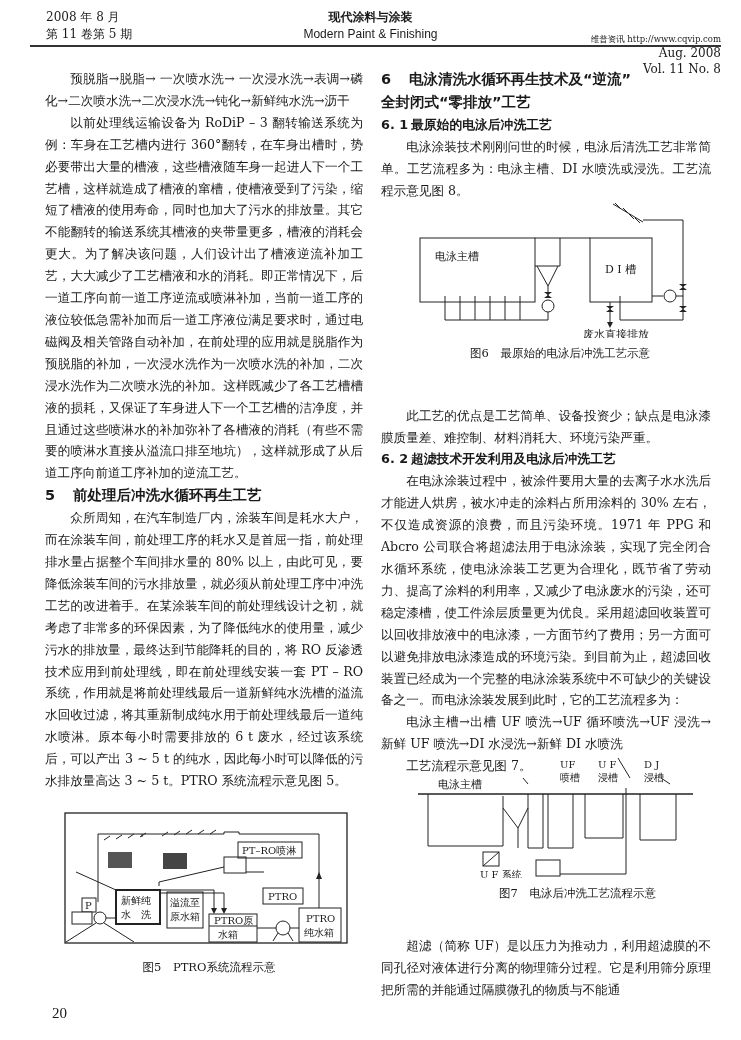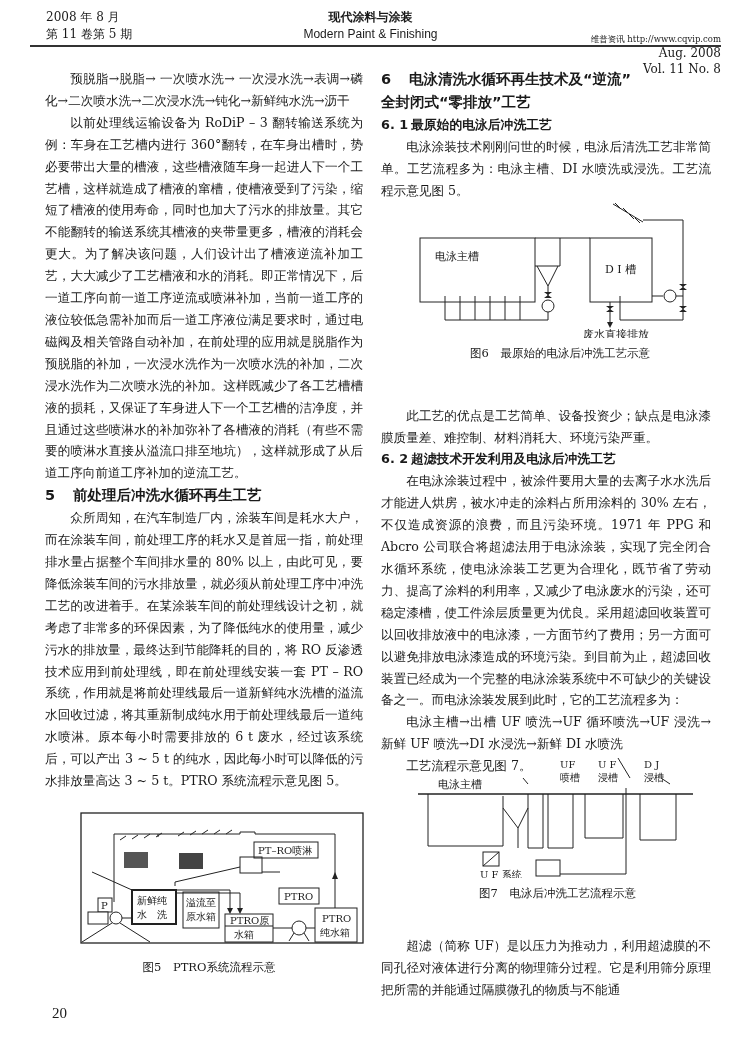--- a/index.html
+++ b/index.html
@@ -49,21 +49,21 @@
 
 <div class="col left">
   <p class="ind">预脱脂→脱脂→ 一次喷水洗→ 一次浸水洗→表调→磷化→二次喷水洗→二次浸水洗→钝化→新鲜纯水洗→沥干</p>
   <p class="ind">以前处理线运输设备为 RoDiP – 3 翻转输送系统为例：车身在工艺槽内进行 360°翻转，在车身出槽时，势必要带出大量的槽液，这些槽液随车身一起进人下一个工艺槽，这样就造成了槽液的窜槽，使槽液受到了污染，缩短了槽液的使用寿命，同时也加大了污水的排放量。其它不能翻转的输送系统其槽液的夹带量更多，槽液的消耗会更大。为了解决该问题，人们设计出了槽液逆流补加工艺，大大减少了工艺槽液和水的消耗。即正常情况下，后一道工序向前一道工序逆流或喷淋补加，当前一道工序的液位较低急需补加而后一道工序液位满足要求时，通过电磁阀及相关管路自动补加，在前处理的应用就是脱脂作为预脱脂的补加，一次浸水洗作为一次喷水洗的补加，二次浸水洗作为二次喷水洗的补加。这样既减少了各工艺槽槽液的损耗，又保证了车身进人下一个工艺槽的洁净度，并且通过这些喷淋水的补加弥补了各槽液的消耗（有些不需要的喷淋水直接从溢流口排至地坑），这样就形成了从后道工序向前道工序补加的逆流工艺。</p>
   <div class="h2">
     <span class="num">5</span><span>前处理后冲洗水循环再生工艺</span>
   </div>
   <p class="ind">众所周知，在汽车制造厂内，涂装车间是耗水大户，而在涂装车间，前处理工序的耗水又是首屈一指，前处理排水量占据整个车间排水量的 80% 以上，由此可见，要降低涂装车间的污水排放量，就必须从前处理工序中冲洗工艺的改进着手。在某涂装车间的前处理线设计之初，就考虑了非常多的环保因素，为了降低纯水的使用量，减少污水的排放量，最终达到节能降耗的目的，将 RO 反渗透技术应用到前处理线，即在前处理线安装一套 PT – RO 系统，作用就是将前处理线最后一道新鲜纯水洗槽的溢流水回收过滤，将其重新制成纯水用于前处理线最后一道纯水喷淋。原本每小时需要排放的 6 t 废水，经过该系统后，可以产出 3 ~ 5 t 的纯水，因此每小时可以降低的污水排放量高达 3 ~ 5 t。PTRO 系统流程示意见图 5。</p>
 </div>
 
-<div class="fig" style="left:80px; top:812px;">
+<div class="fig" style="left:64px; top:812px;">
   <svg width="290" height="138" viewBox="0 0 290 138">
     <rect x="1" y="1" width="282" height="130" fill="none" stroke="#222" stroke-width="1.3"></rect>
 
     <g stroke="#222" stroke-width="1" fill="none">
       <polyline points="34,90 34,22 160,22 160,20 175,20 175,22 255,22 255,130"></polyline>
       <path d="M40,28 l6,-4 M52,27 l6,-4 M64,26 l6,-4 M76,25 l6,-4"></path>
       <path d="M78,22 l0,3 M98,24 l6,-4 M110,23 l6,-4 M122,22 l6,-4 M134,22 l6,-4 M146,22 l6,-4"></path>
     </g>
     <path d="M255,60 l-3,7 h6 z" fill="#222"></path>
 
@@ -117,21 +117,21 @@
 <div class="cap" style="left:64px; top:960px; width:290px;">图5　PTRO系统流程示意</div>
 
 <div class="col right">
   <div class="h2">
     <span class="num">6</span><span>电泳清洗水循环再生技术及“逆流”</span>
   </div>
   <div class="h2 cont">全封闭式“零排放”工艺</div>
   <div class="h3">
     <span class="num">6. 1</span><span>最原始的电泳后冲洗工艺</span>
   </div>
-  <p class="ind">电泳涂装技术刚刚问世的时候，电泳后清洗工艺非常简单。工艺流程多为：电泳主槽、DI 水喷洗或浸洗。工艺流程示意见图 5。</p>
+  <p class="ind">电泳涂装技术刚刚问世的时候，电泳后清洗工艺非常简单。工艺流程多为：电泳主槽、DI 水喷洗或浸洗。工艺流程示意见图 8。</p>
   <div style="height:203px"></div>
   <p class="ind">此工艺的优点是工艺简单、设备投资少；缺点是电泳漆膜质量差、难控制、材料消耗大、环境污染严重。</p>
   <div class="h3">
     <span class="num">6. 2</span><span>超滤技术开发利用及电泳后冲洗工艺</span>
   </div>
   <p class="ind">在电泳涂装过程中，被涂件要用大量的去离子水水洗后才能进人烘房，被水冲走的涂料占所用涂料的 30% 左右，不仅造成资源的浪费，而且污染环境。1971 年 PPG 和 Abcro 公司联合将超滤法用于电泳涂装，实现了完全闭合水循环系统，使电泳涂装工艺更为合理化，既节省了劳动力、提高了涂料的利用率，又减少了电泳废水的污染，还可稳定漆槽，使工件涂层质量更为优良。采用超滤回收装置可以回收排放液中的电泳漆，一方面节约了费用；另一方面可以避免排放电泳漆造成的环境污染。到目前为止，超滤回收装置已经成为一个完整的电泳涂装系统中不可缺少的关键设备之一。而电泳涂装发展到此时，它的工艺流程多为：</p>
   <p class="ind">电泳主槽→出槽 UF 喷洗→UF 循环喷洗→UF 浸洗→新鲜 UF 喷洗→DI 水浸洗→新鲜 DI 水喷洗</p>
   <p class="ind">工艺流程示意见图 7。</p>
   <div style="height:158px"></div>
   <p class="ind">超滤（简称 UF）是以压力为推动力，利用超滤膜的不同孔径对液体进行分离的物理筛分过程。它是利用筛分原理把所需的并能通过隔膜微孔的物质与不能通</p>
@@ -187,15 +187,15 @@
     <text x="20" y="40" font-size="11">电泳主槽</text>
     <text x="142" y="20" font-size="10">UF</text>
     <text x="142" y="33" font-size="10">喷槽</text>
     <text x="180" y="20" font-size="10">U F</text>
     <text x="180" y="33" font-size="10">浸槽</text>
     <text x="226" y="20" font-size="10">D J</text>
     <text x="226" y="33" font-size="10">浸槽</text>
     <text x="62" y="130" font-size="10">U F 系统</text>
   </svg>
 </div>
-<div class="cap" style="left:420px; top:886px; width:275px;">图7　电泳后冲洗工艺流程示意</div>
+<div class="cap" style="left:440px; top:886px; width:275px;">图7　电泳后冲洗工艺流程示意</div>
 
 <div class="pageno">20</div>
 
 </body></html>

